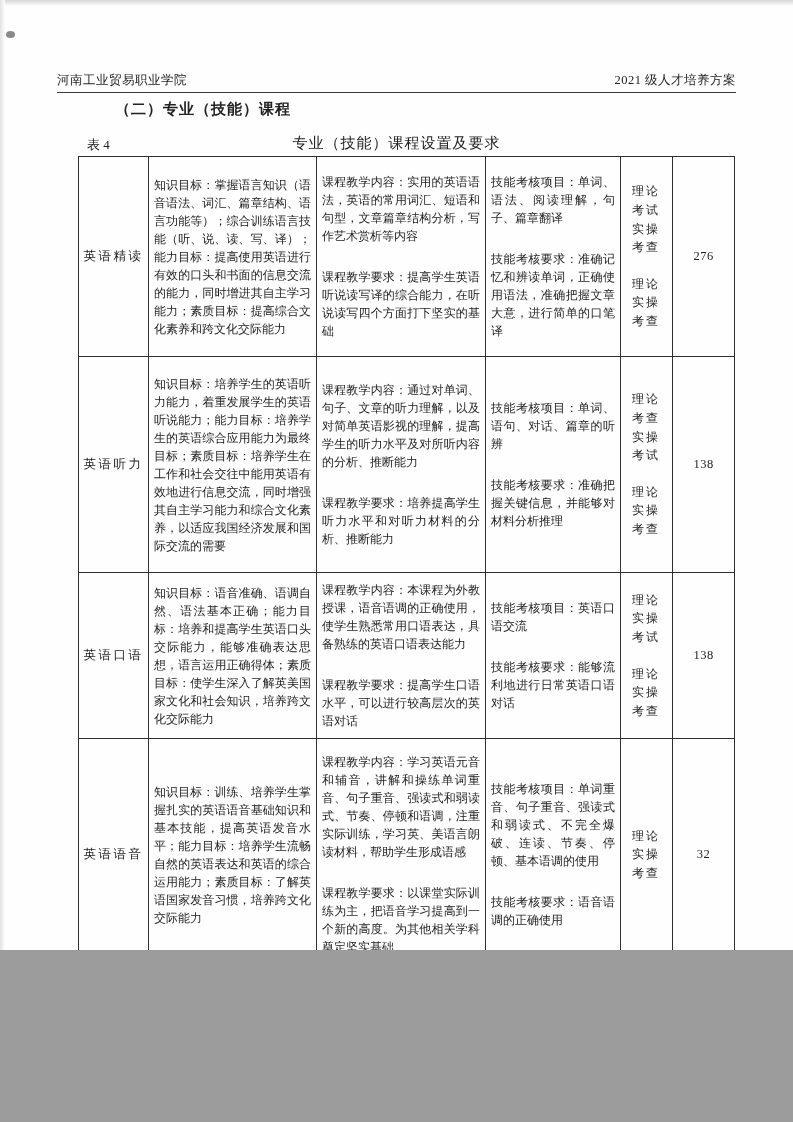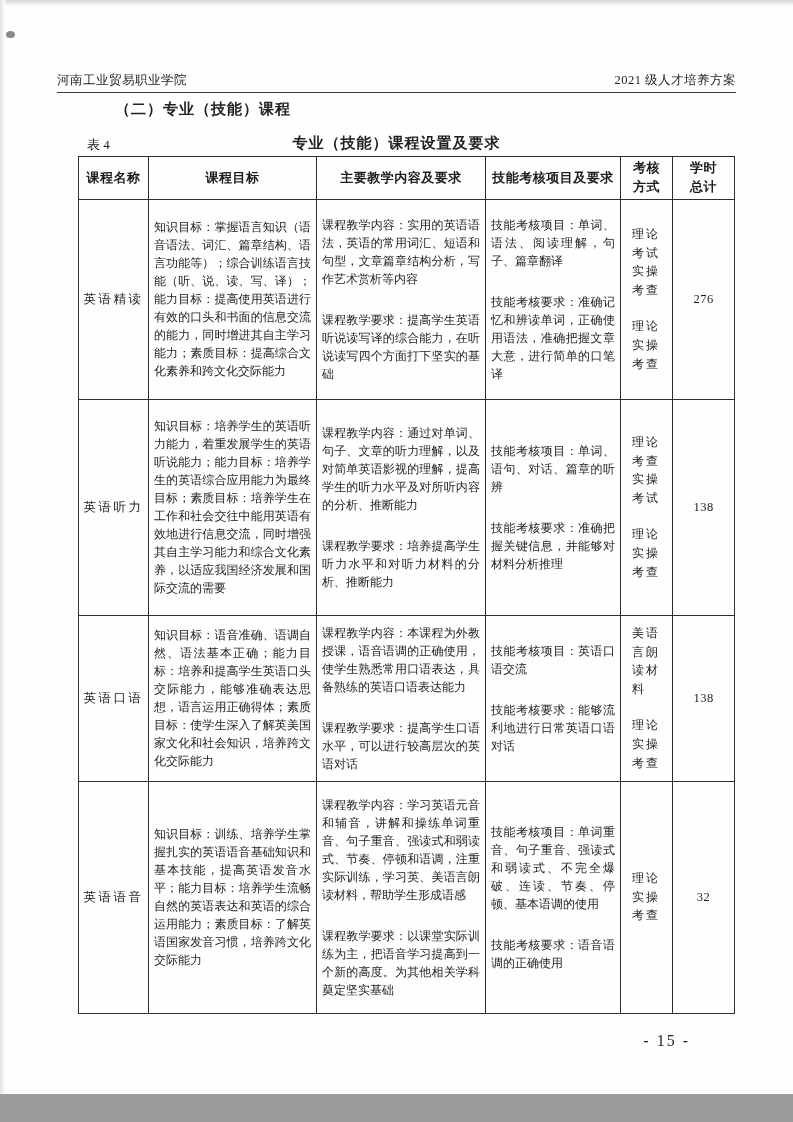--- a/index.html
+++ b/index.html
@@ -3,21 +3,21 @@
 <meta charset="utf-8">
 <style>
   html,body{margin:0;padding:0;}
   body{
     background:#9c9c9c;
     font-family:"Liberation Serif","DejaVu Serif",serif;
     -webkit-font-smoothing:antialiased;
   }
   .page{
     position:relative;
-    width:793px;height:1094px;
+    width:793px;height:950px;
     margin:0 auto;
     background:#fefefe;
     color:#222;
     overflow:hidden;
   }
   
   .scan-top{position:absolute;top:0;left:0;right:0;height:6px;
     background:linear-gradient(#d6d6d6,#fefefe);}
   .scan-left{position:absolute;top:0;left:0;bottom:0;width:5px;
     background:linear-gradient(90deg,#e2e2e2,#fefefe);}
@@ -34,21 +34,21 @@
 
   .section-title{
     position:absolute;left:115px;top:100px;
     font-size:15px;font-weight:bold;letter-spacing:1px;
   }
 
   .caption-row{position:absolute;left:57px;right:57px;top:134px;height:20px;}
   .table-label{position:absolute;left:30px;top:2px;font-size:13px;}
   .table-caption{
     position:absolute;left:0;right:0;top:0;text-align:center;
-    font-size:15px;font-weight:bold;letter-spacing:1px;
+    font-size:15px;font-weight:normal;letter-spacing:1px;
   }
 
   
   table.course-table{
     position:absolute;left:78px;top:156px;width:656px;
     border-collapse:collapse;table-layout:fixed;
     font-size:12px;color:#1d1d1d;
   }
   .course-table td,.course-table th{
     border:1px solid #2e2e2e;
@@ -104,28 +104,20 @@
   <table class="course-table">
     <colgroup>
       <col style="width:70px">
         <col style="width:168px">
         <col style="width:169px">
       <col style="width:135px">
         <col style="width:52px">
         <col style="width:62px">
     </colgroup>
     <tbody>
-      <tr style="height:40px">
-        <th>课程名称</th>
-        <th>课程目标</th>
-        <th>主要教学内容及要求</th>
-        <th>技能考核项目及要求</th>
-        <th><span class="hdr-narrow">考核方式</span></th>
-        <th><span class="hdr-narrow">学时总计</span></th>
-      </tr>
 
       <tr style="height:200px">
         <td class="c-name">英语精读</td>
         <td class="c-text">
             <p>知识目标：掌握语言知识（语音语法、词汇、篇章结构、语言功能等）；综合训练语言技能（听、说、读、写、译）；能力目标：提高使用英语进行有效的口头和书面的信息交流的能力，同时增进其自主学习能力；素质目标：提高综合文化素养和跨文化交际能力</p>
           </td>
         <td class="c-text">
           <p>课程教学内容：实用的英语语法，英语的常用词汇、短语和句型，文章篇章结构分析，写作艺术赏析等内容</p>
           <p>课程教学要求：提高学生英语听说读写译的综合能力，在听说读写四个方面打下坚实的基础</p>
         </td>
@@ -167,21 +159,21 @@
           </td>
         <td class="c-text">
           <p>课程教学内容：本课程为外教授课，语音语调的正确使用，使学生熟悉常用口语表达，具备熟练的英语口语表达能力</p>
           <p>课程教学要求：提高学生口语水平，可以进行较高层次的英语对话</p>
         </td>
         <td class="c-text">
           <p>技能考核项目：英语口语交流</p>
           <p>技能考核要求：能够流利地进行日常英语口语对话</p>
         </td>
         <td class="c-method">
-          <div class="method-block">美语言朗读材料</div>
+          <div class="method-block">理论实操考试</div>
           <div class="method-block">理论实操考查</div>
         </td>
         <td class="c-hours">138</td>
       </tr>
 
       <tr style="height:232px">
         <td class="c-name">英语语音</td>
         <td class="c-text">
             <p>知识目标：训练、培养学生掌握扎实的英语语音基础知识和基本技能，提高英语发音水平；能力目标：培养学生流畅自然的英语表达和英语的综合运用能力；素质目标：了解英语国家发音习惯，培养跨文化交际能力</p>
           </td>

